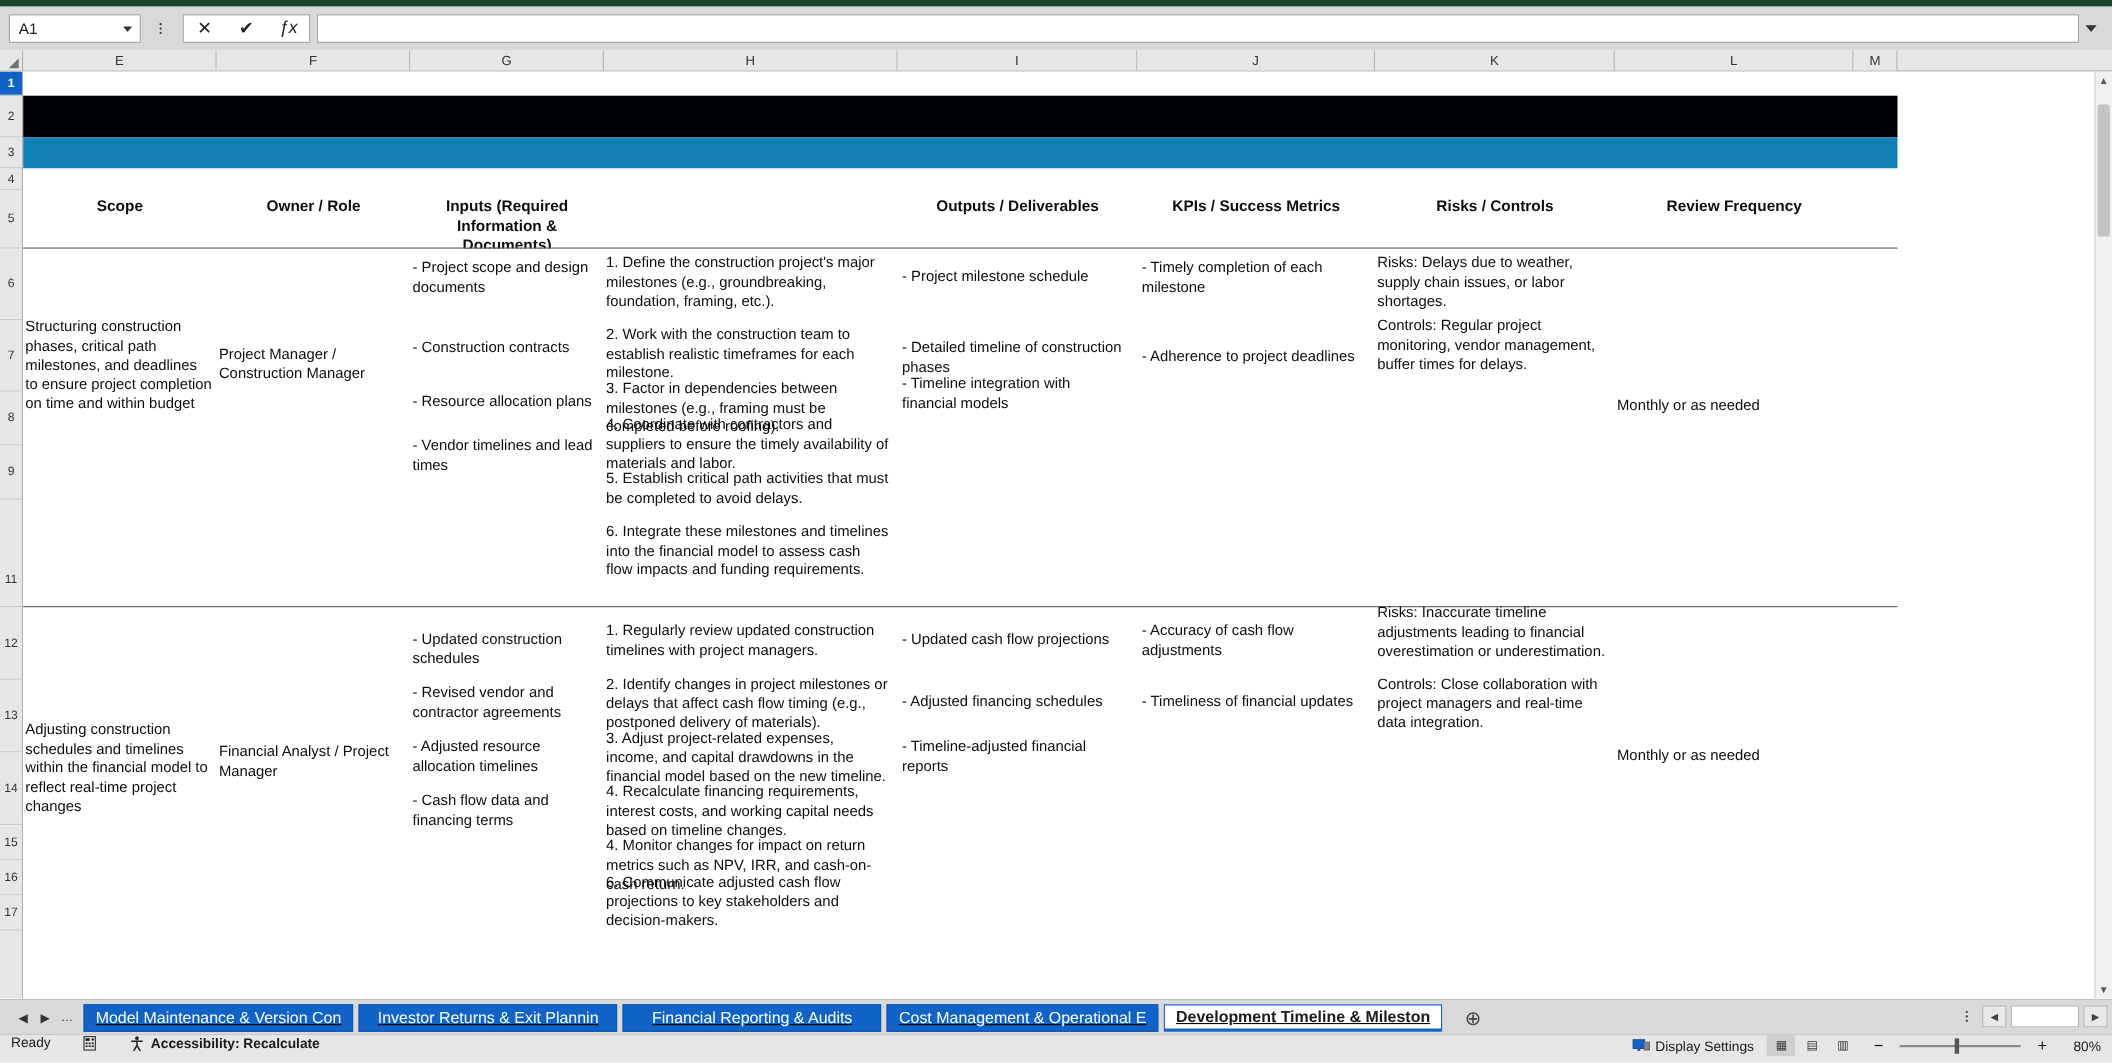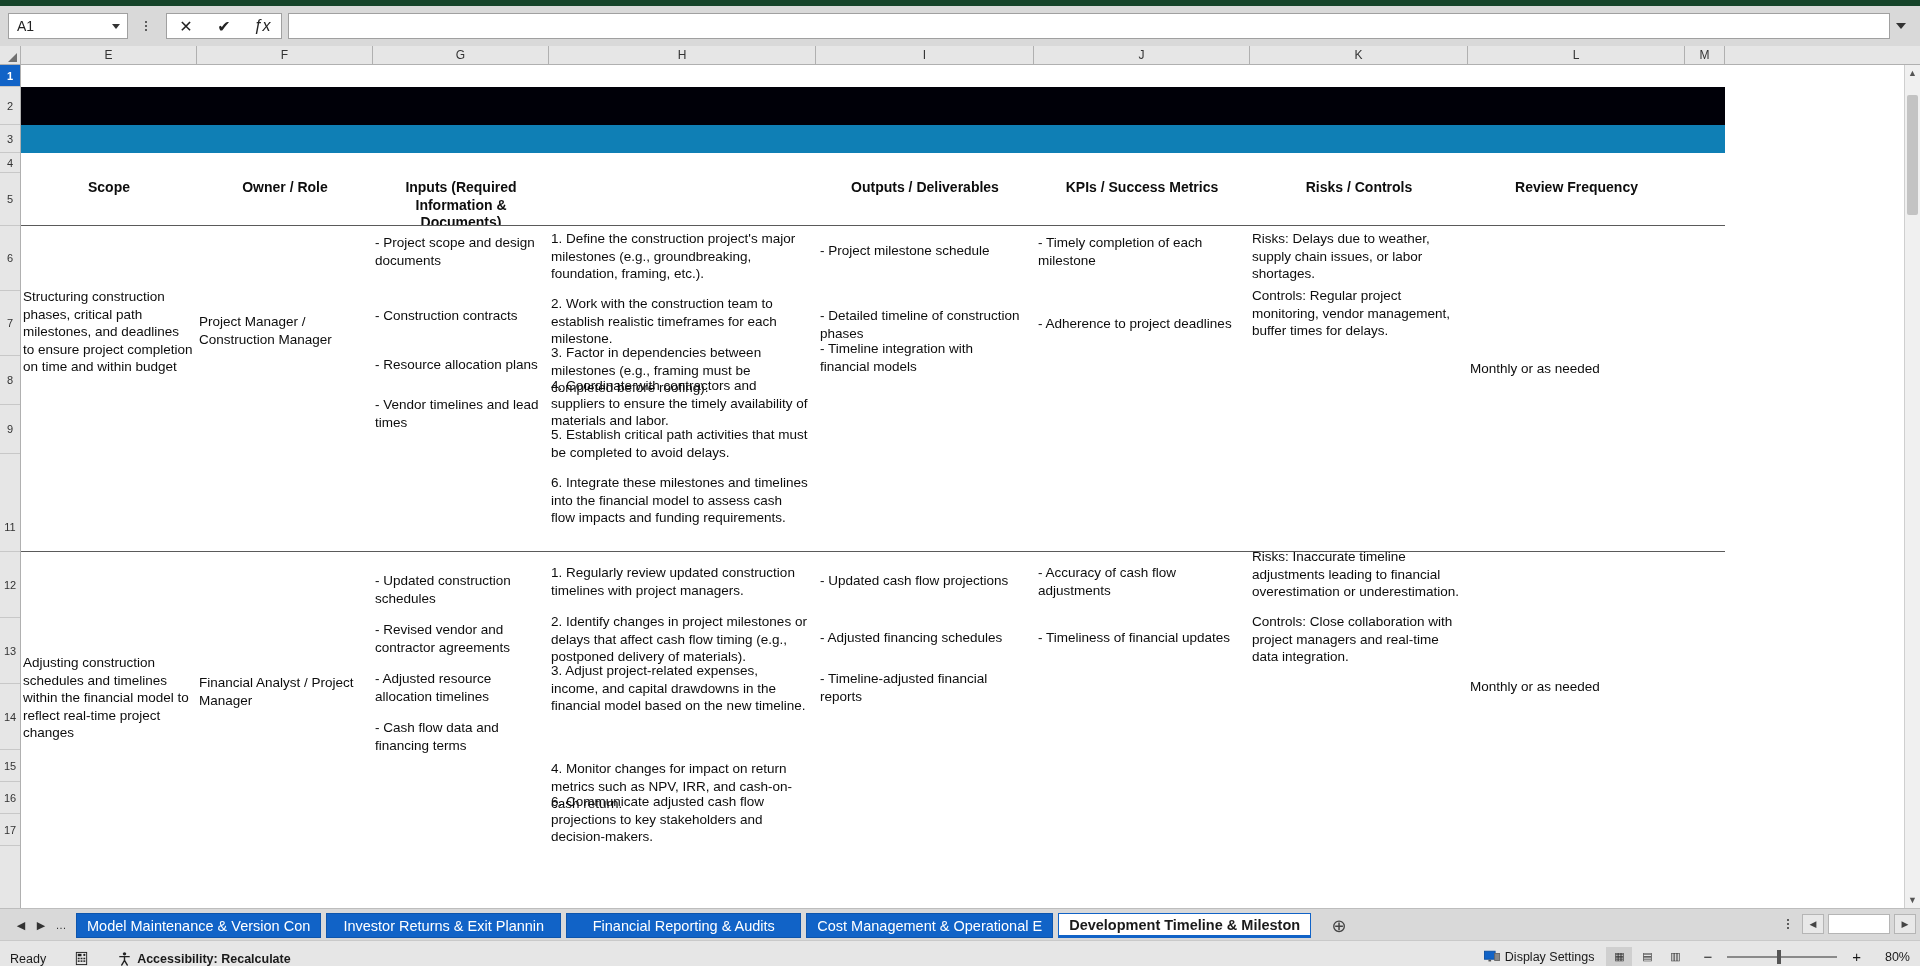--- a/index.html
+++ b/index.html
@@ -274,21 +274,21 @@
   .hscroll-track .hthumb {
     position: absolute; right: 14px; top: 1px; bottom: 1px; left: 1px;
     background: #ffffff;
   }
 
   
   .statusbar {
     flex: 0 0 26px;
     background: #e6e6e6;
     display: flex;
-    align-items: flex-end;
+    align-items: flex-start;
     font-size: 12.5px;
     color: #1a1a1a;
     padding: 0 10px;
     gap: 28px;
     border-top: 1px solid #c9c9c9;
   }
   .sb-item { display: flex; align-items: center; gap: 5px; white-space: nowrap; }
   .sb-right { margin-left: auto; display: flex; align-items: center; gap: 12px; }
   .viewbtn {
     width: 26px; height: 19px;
@@ -408,20 +408,21 @@
           <div class="hline" style="top: 486px; width: 1704px;"></div>
           <div class="cell" style="left: 2px; top: 589px; width: 170px;">Adjusting construction schedules and timelines within the financial model to reflect real-time project changes</div>
           <div class="cell" style="left: 178px; top: 609px; width: 168px;">Financial Analyst / Project Manager</div>
           <div class="cell" style="left: 354px; top: 507px; width: 166px;">- Updated construction schedules</div>
           <div class="cell" style="left: 354px; top: 556px; width: 166px;">- Revised vendor and contractor agreements</div>
           <div class="cell" style="left: 354px; top: 605px; width: 166px;">- Adjusted resource allocation timelines</div>
           <div class="cell" style="left: 354px; top: 654px; width: 166px;">- Cash flow data and financing terms</div>
           <div class="cell" style="left: 530px; top: 499px; width: 257px;">1. Regularly review updated construction timelines with project managers.</div>
           <div class="cell" style="left: 530px; top: 548px; width: 257px;">2. Identify changes in project milestones or delays that affect cash flow timing (e.g., postponed delivery of materials).</div>
           <div class="cell" style="left: 530px; top: 597px; width: 257px;">3. Adjust project-related expenses, income, and capital drawdowns in the financial model based on the new timeline.</div>
+          <div class="cell" style="left: 530px; top: 646px; width: 257px;">4. Recalculate financing requirements, interest costs, and working capital needs based on timeline changes.</div>
           <div class="cell" style="left: 530px; top: 695px; width: 257px;">4. Monitor changes for impact on return metrics such as NPV, IRR, and cash-on-cash return.</div>
           <div class="cell" style="left: 530px; top: 728px; width: 257px;">6. Communicate adjusted cash flow projections to key stakeholders and decision-makers.</div>
           <div class="cell" style="left: 799px; top: 507px; width: 206px;">- Updated cash flow projections</div>
           <div class="cell" style="left: 799px; top: 564px; width: 206px;">- Adjusted financing schedules</div>
           <div class="cell" style="left: 799px; top: 605px; width: 206px;">- Timeline-adjusted financial reports</div>
           <div class="cell" style="left: 1017px; top: 499px; width: 204px;">- Accuracy of cash flow adjustments</div>
           <div class="cell" style="left: 1017px; top: 564px; width: 204px;">- Timeliness of financial updates</div>
           <div class="cell" style="left: 1231px; top: 483px; width: 210px;">Risks: Inaccurate timeline adjustments leading to financial overestimation or underestimation.</div>
           <div class="cell" style="left: 1231px; top: 548px; width: 210px;">Controls: Close collaboration with project managers and real-time data integration.</div>
           <div class="cell" style="left: 1449px; top: 613px; width: 209px;">Monthly or as needed</div>
@@ -433,21 +434,21 @@
       </div>
     </div>
   </div>
 
   <div class="tabbar">
     <div class="navbtns">
       <div class="navbtn">◀</div>
       <div class="navbtn">▶</div>
       <div class="navbtn">…</div>
     </div>
-    <div id="tabs" style="display:flex;align-items:flex-end;">
+    <div id="tabs" style="display:flex;align-items:flex-end;text-decoration:underline;">
         <div class="tab" style="min-width: 235px;">Model Maintenance &amp; Version Con</div>
         <div class="tab" style="min-width: 235px;">Investor Returns &amp; Exit Plannin</div>
         <div class="tab" style="min-width: 235px;">Financial Reporting &amp; Audits</div>
         <div class="tab" style="min-width: 235px;">Cost Management &amp; Operational E</div>
         <div class="tab active" style="min-width: 240px;">Development Timeline &amp; Mileston</div>
       </div>
     <div class="addsheet">⊕</div>
     <div class="tabbar-right">
       <div class="tb-kebab">
           <i></i>

